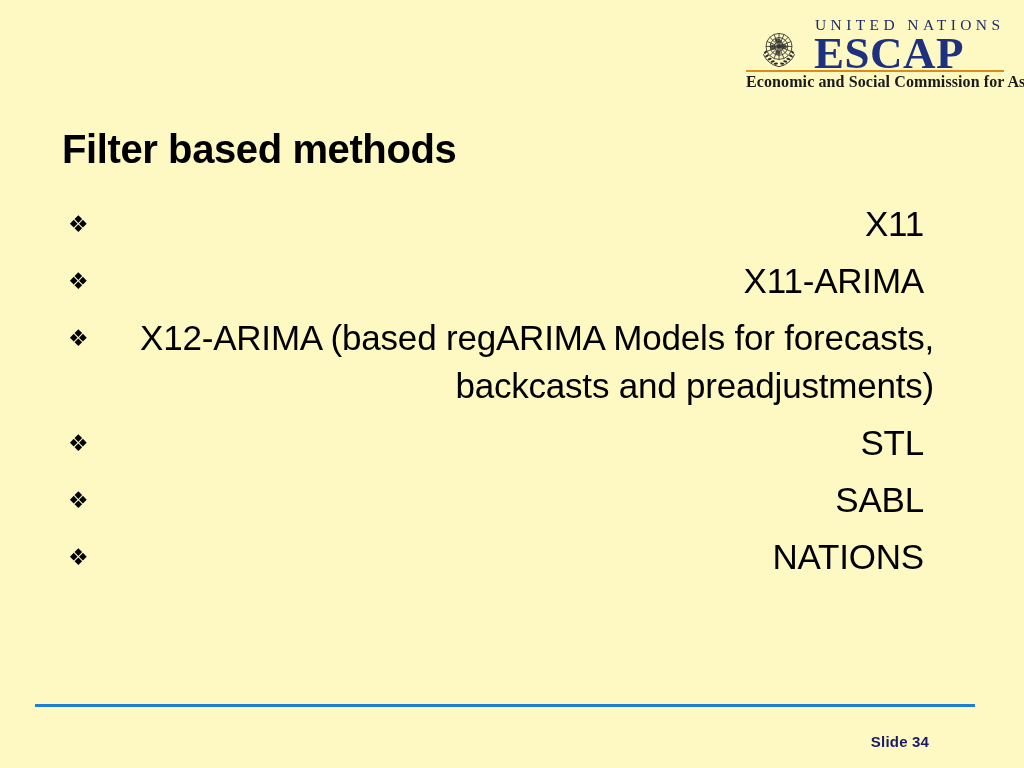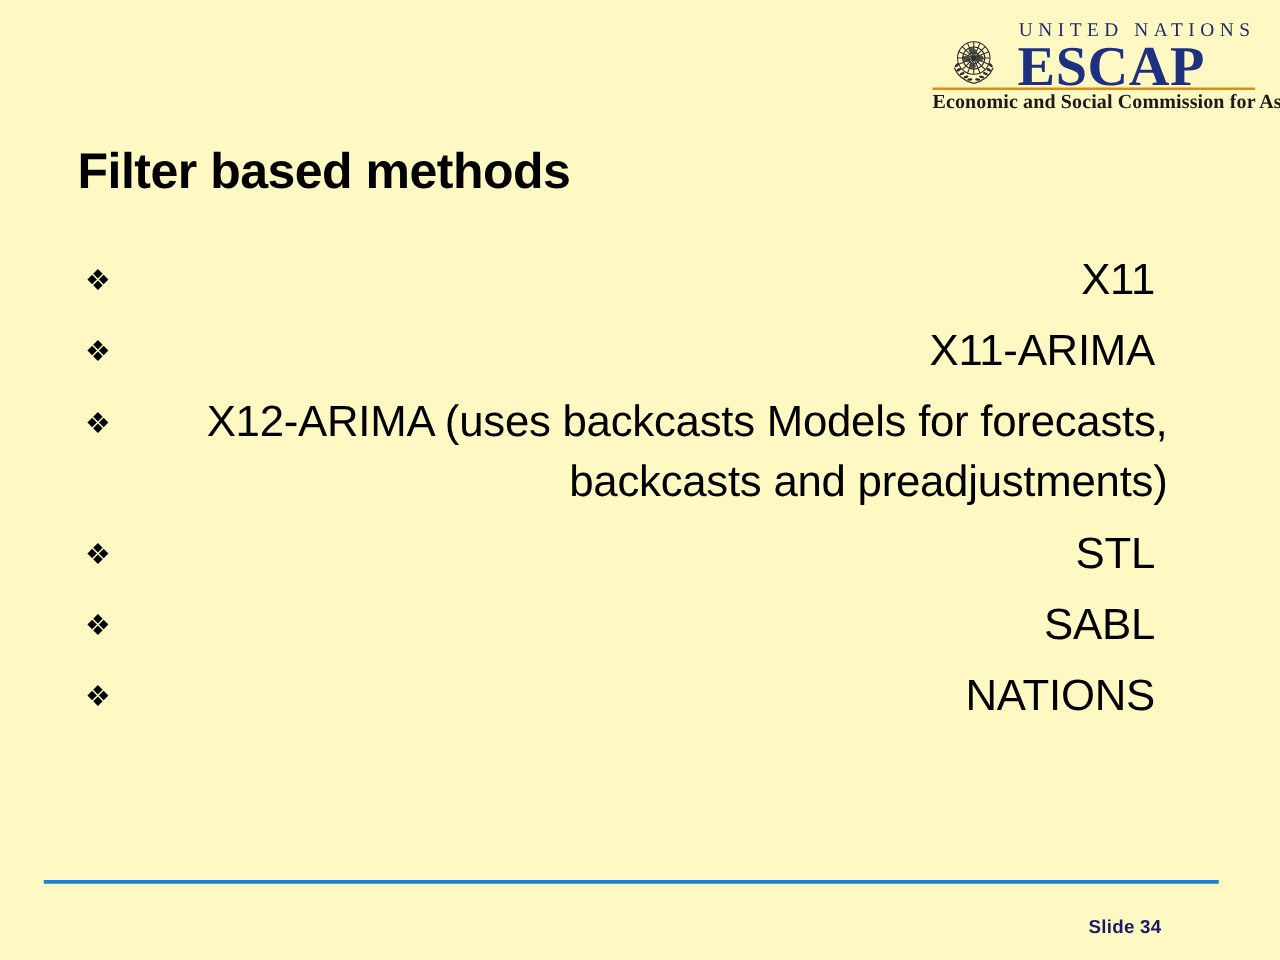--- a/index.html
+++ b/index.html
@@ -77,21 +77,21 @@
     font-weight: bold;
     color: #1a1a1a;
     letter-spacing: 0.1px;
     white-space: nowrap;
   }
 
   
   #slide-title {
     position: absolute;
     left: 62px;
-    top: 86px;
+    top: 98px;
     font-size: 40px;
     font-weight: bold;
     color: #000000;
     letter-spacing: -0.4px;
     line-height: 48px;
     white-space: nowrap;
   }
 
   
   #bullet-list {
@@ -217,21 +217,21 @@
       <span class="bullet-text">X11</span>
     </div>
 
     <div class="bullet-row">
       <span class="bullet-marker">❖</span>
       <span class="bullet-text">X11-ARIMA</span>
     </div>
 
     <div class="bullet-row">
       <span class="bullet-marker">❖</span>
-      <span class="bullet-text wrap">X12-ARIMA (uses backcasts Models for forecasts, backcasts and preadjustments)</span>
+      <span class="bullet-text wrap">X12-ARIMA (based regARIMA Models for forecasts, backcasts and preadjustments)</span>
     </div>
 
     <div class="bullet-row">
       <span class="bullet-marker">❖</span>
       <span class="bullet-text">STL</span>
     </div>
 
     <div class="bullet-row">
       <span class="bullet-marker">❖</span>
       <span class="bullet-text">SABL</span>

